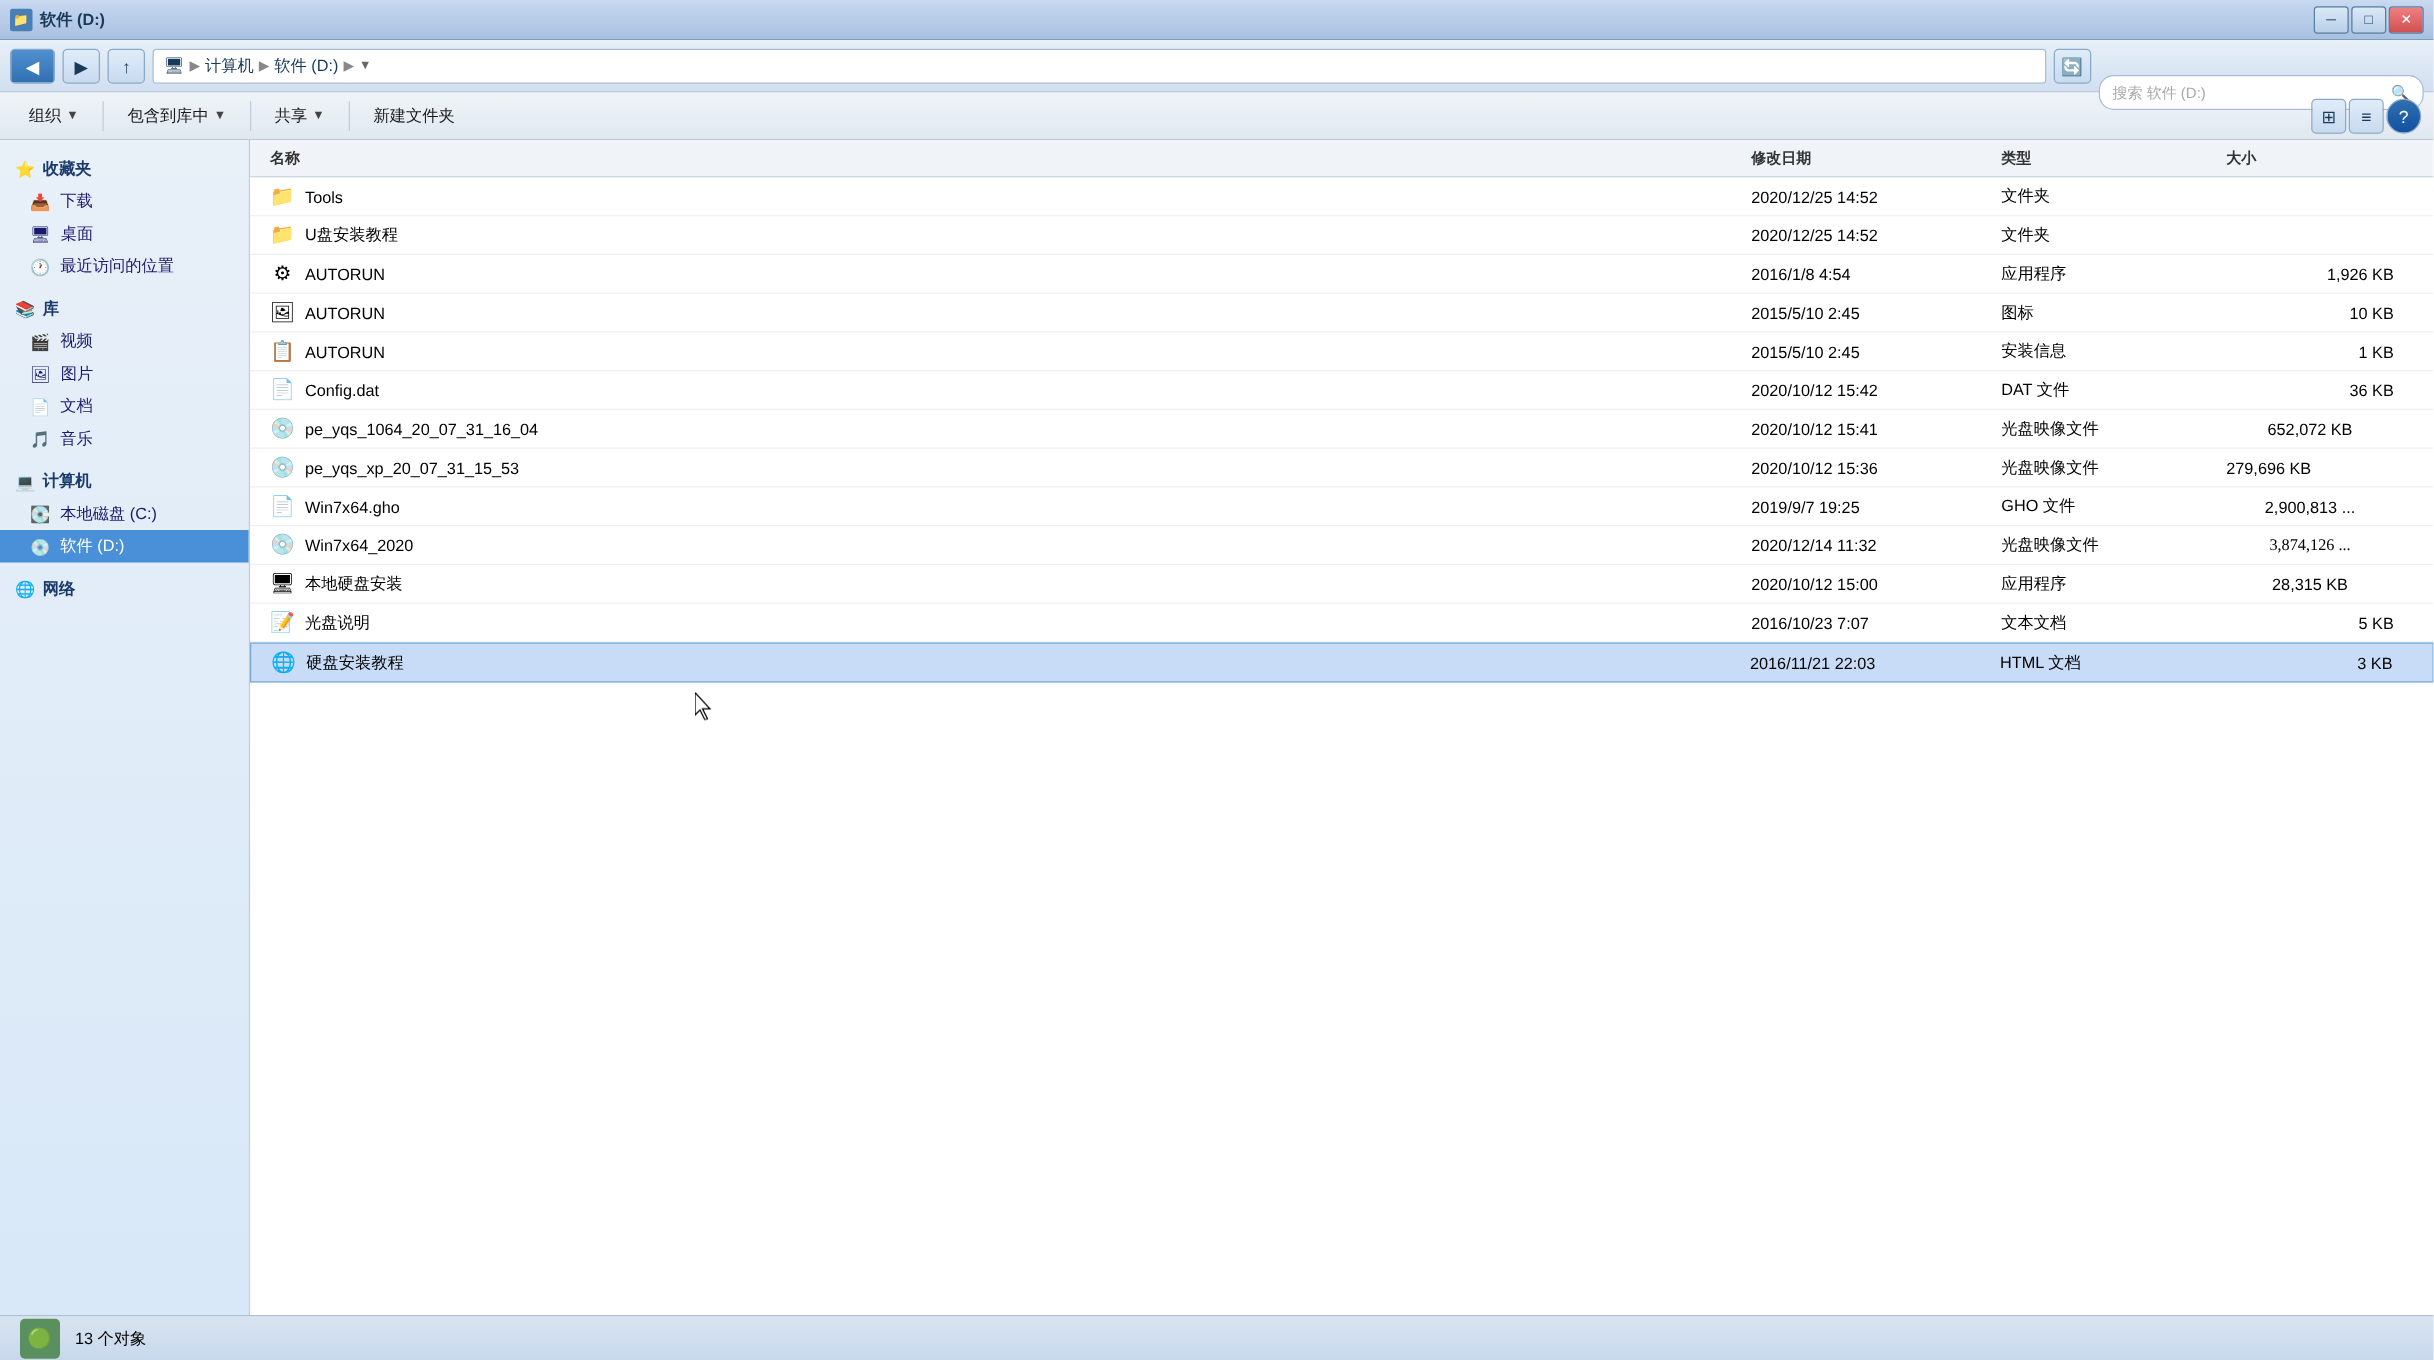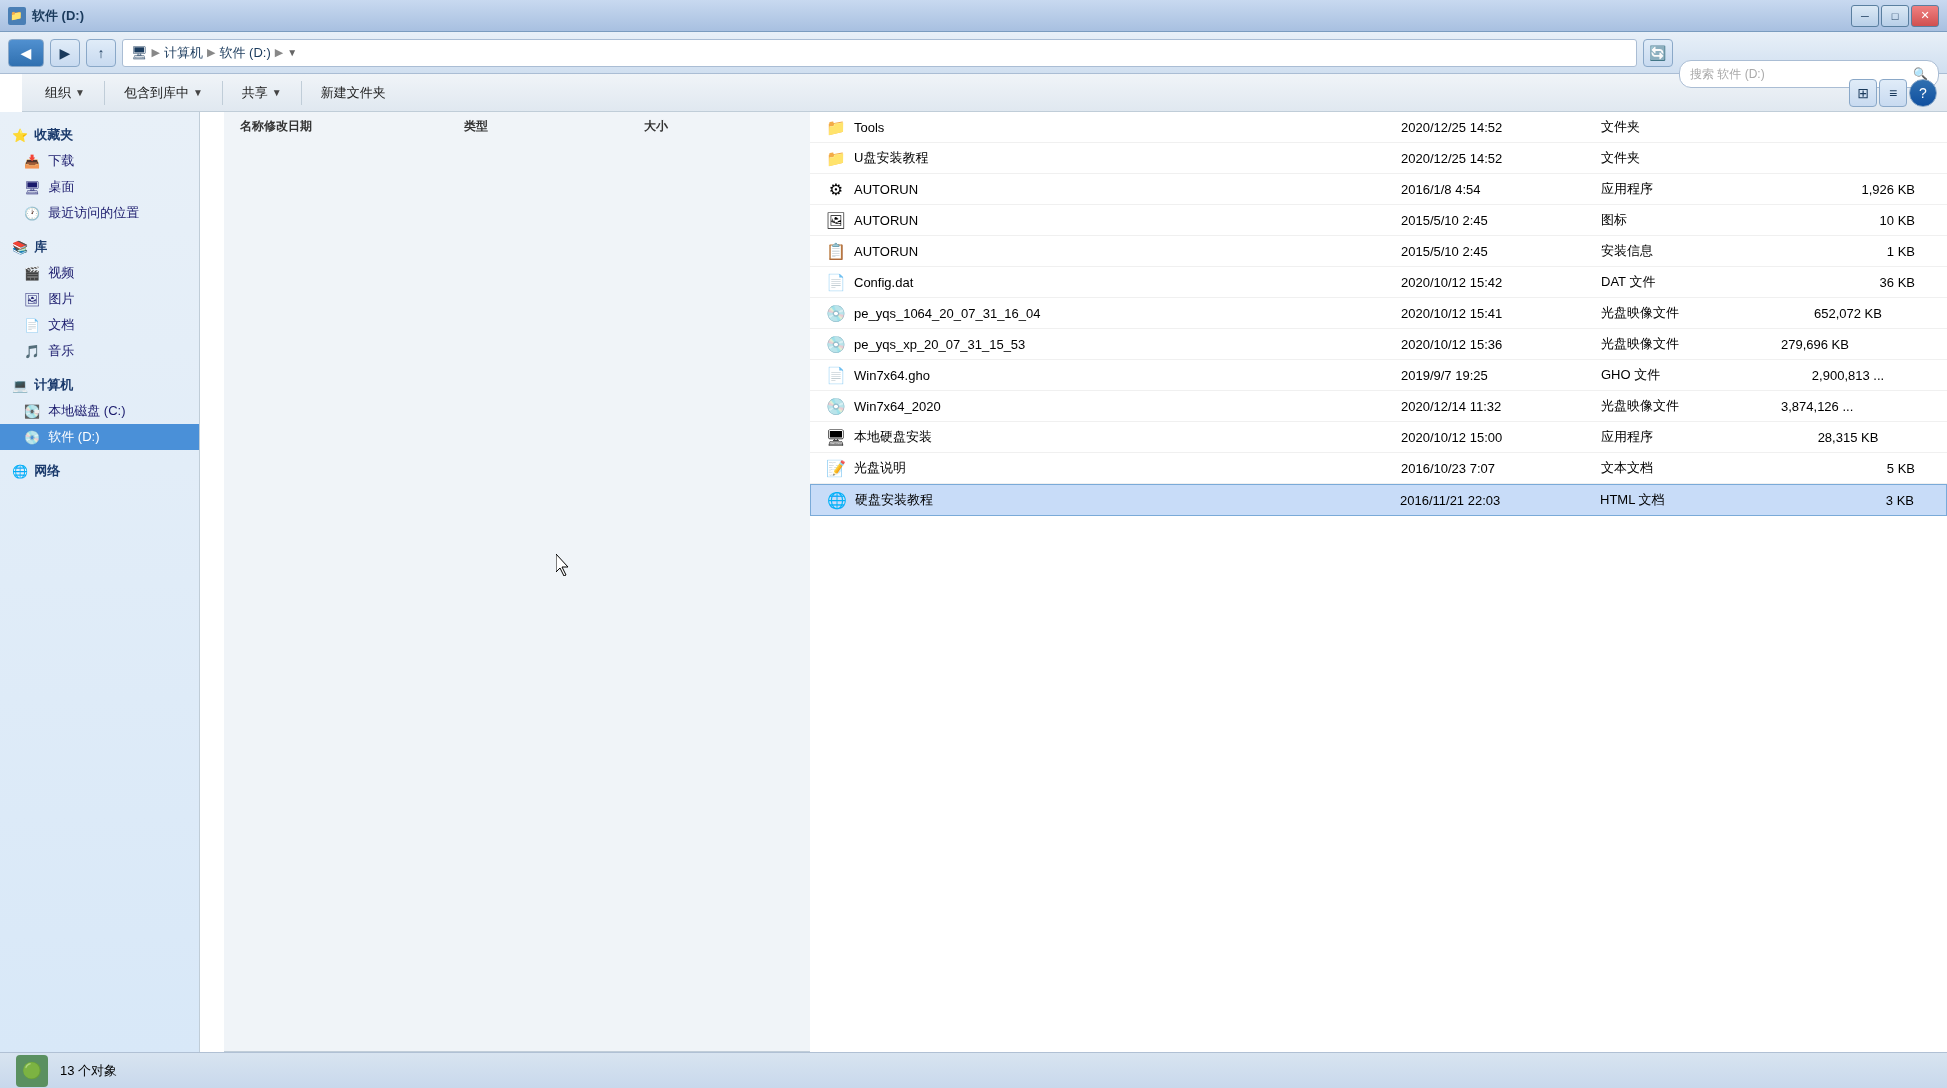--- a/index.html
+++ b/index.html
@@ -112,21 +112,20 @@
 
     
     .toolbar {
       height: 38px;
       background: linear-gradient(to bottom, #f0f4f8, #e0e8f0);
       border-bottom: 1px solid #c0cdd8;
       display: flex;
       align-items: center;
       padding: 0 10px;
       gap: 2px;
-      margin-left: 22px;
     }
     .toolbar-btn {
       height: 28px;
       padding: 0 12px;
       border: 1px solid transparent;
       border-radius: 3px;
       background: transparent;
       cursor: pointer;
       display: flex; align-items: center; gap: 4px;
       color: #1a1a1a;
@@ -173,23 +172,22 @@
     }
     .sidebar-item.active {
       background: #4a90d8;
       color: #fff;
     }
 
     
     .content {
       flex: 1;
       display: flex;
-      flex-direction: row;
+      flex-direction: column;
       overflow: hidden;
-      margin-left: 24px;
     }
     .content-header {
       display: grid;
       grid-template-columns: 1fr 200px 180px 150px;
       padding: 6px 16px;
       border-bottom: 1px solid #c0cdd8;
       background: #f0f4f8;
       font-size: 12px;
       color: #333;
       font-weight: bold;
@@ -461,21 +459,21 @@
           <div>GHO 文件</div>
           <div style="text-align: center; padding-right: 16px;">2,900,813 ...</div>
         </div>
         <div class="file-row">
           <div class="file-name">
             <span class="file-icon">💿</span>
             <span>Win7x64_2020</span>
           </div>
           <div>2020/12/14 11:32</div>
           <div>光盘映像文件</div>
-          <div style="text-align: left; padding-right: 16px;">3,874,126 ...</div>
+          <div style="text-align: center; padding-right: 16px; font-family: Liberation Serif, serif;">3,874,126 ...</div>
         </div>
         <div class="file-row">
           <div class="file-name">
             <span class="file-icon">🖥</span>
             <span>本地硬盘安装</span>
           </div>
           <div>2020/10/12 15:00</div>
           <div>应用程序</div>
           <div style="text-align: center; padding-right: 16px;">28,315 KB</div>
         </div>

